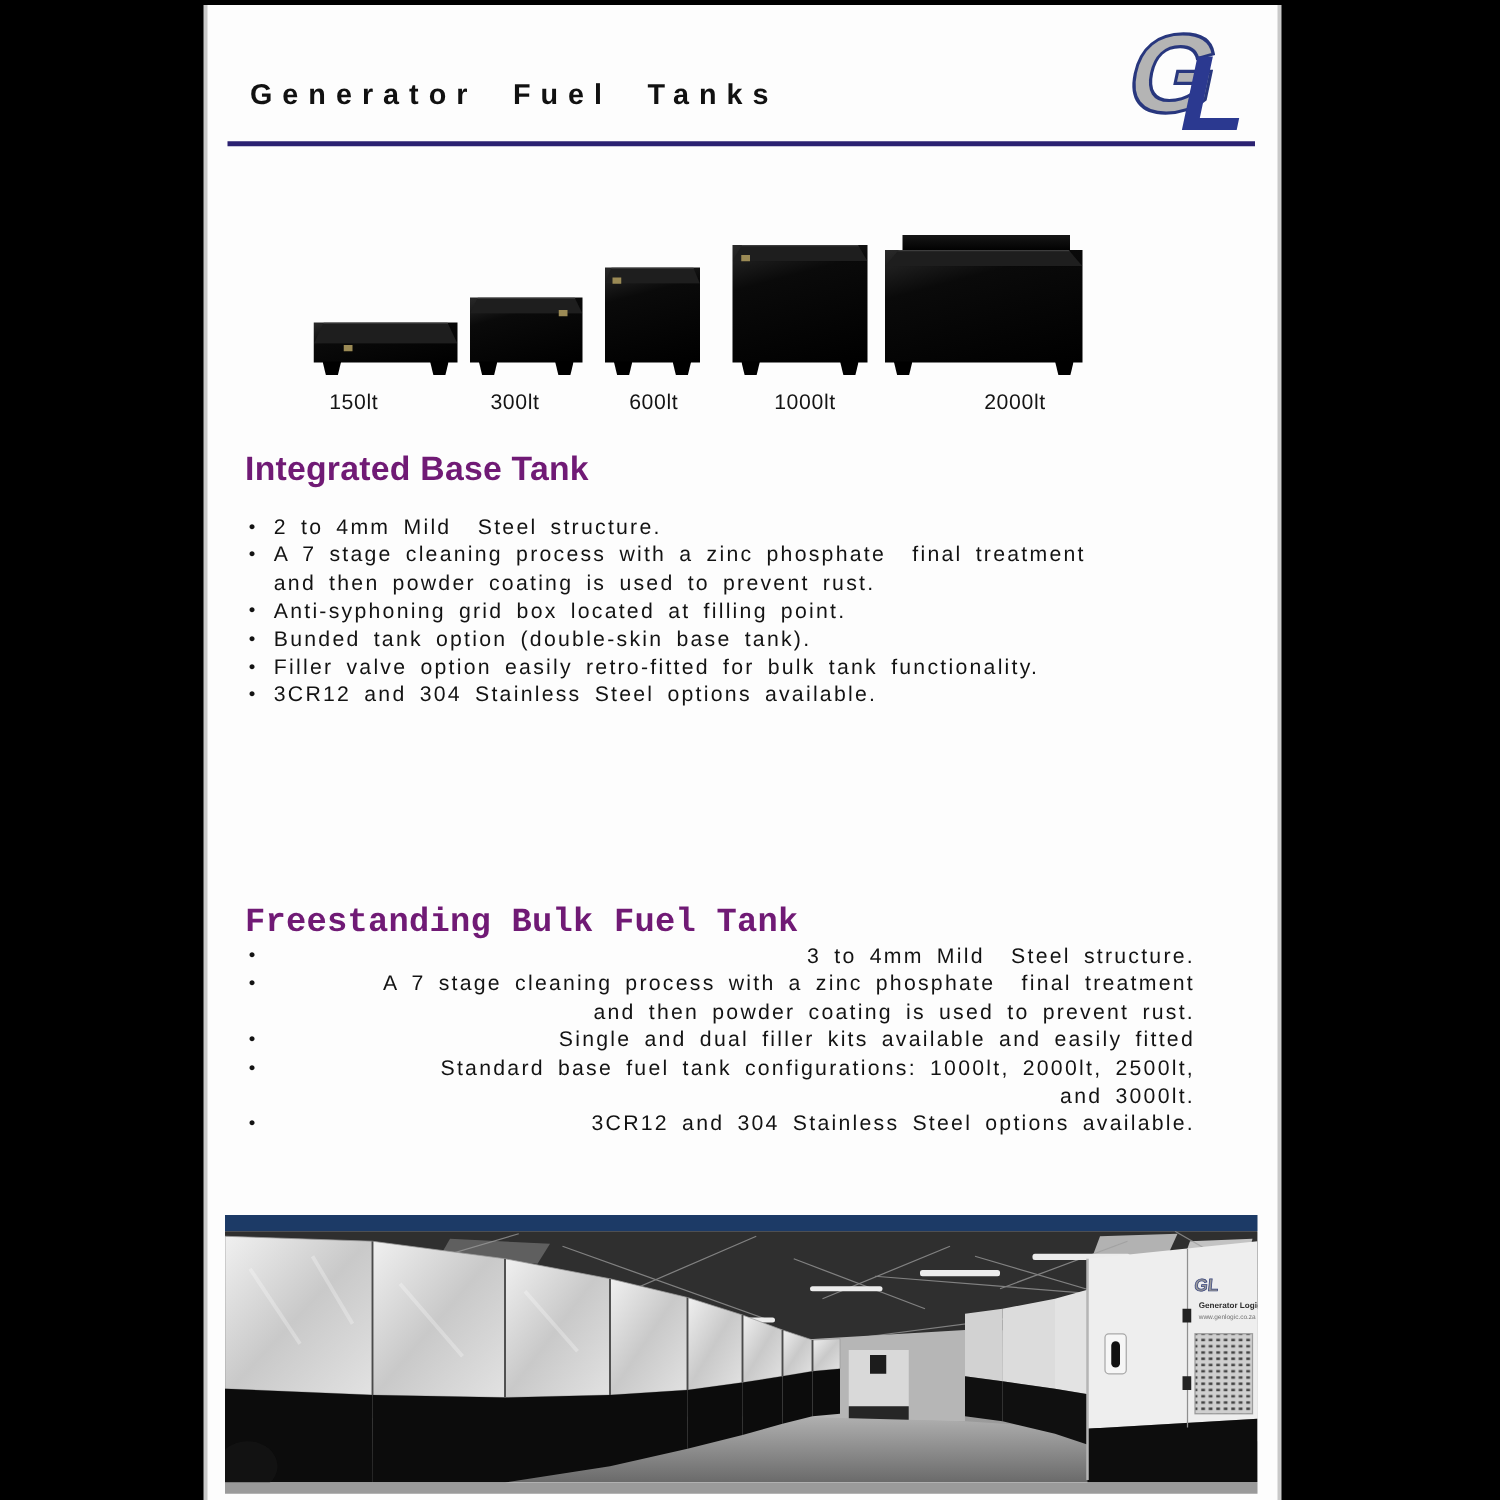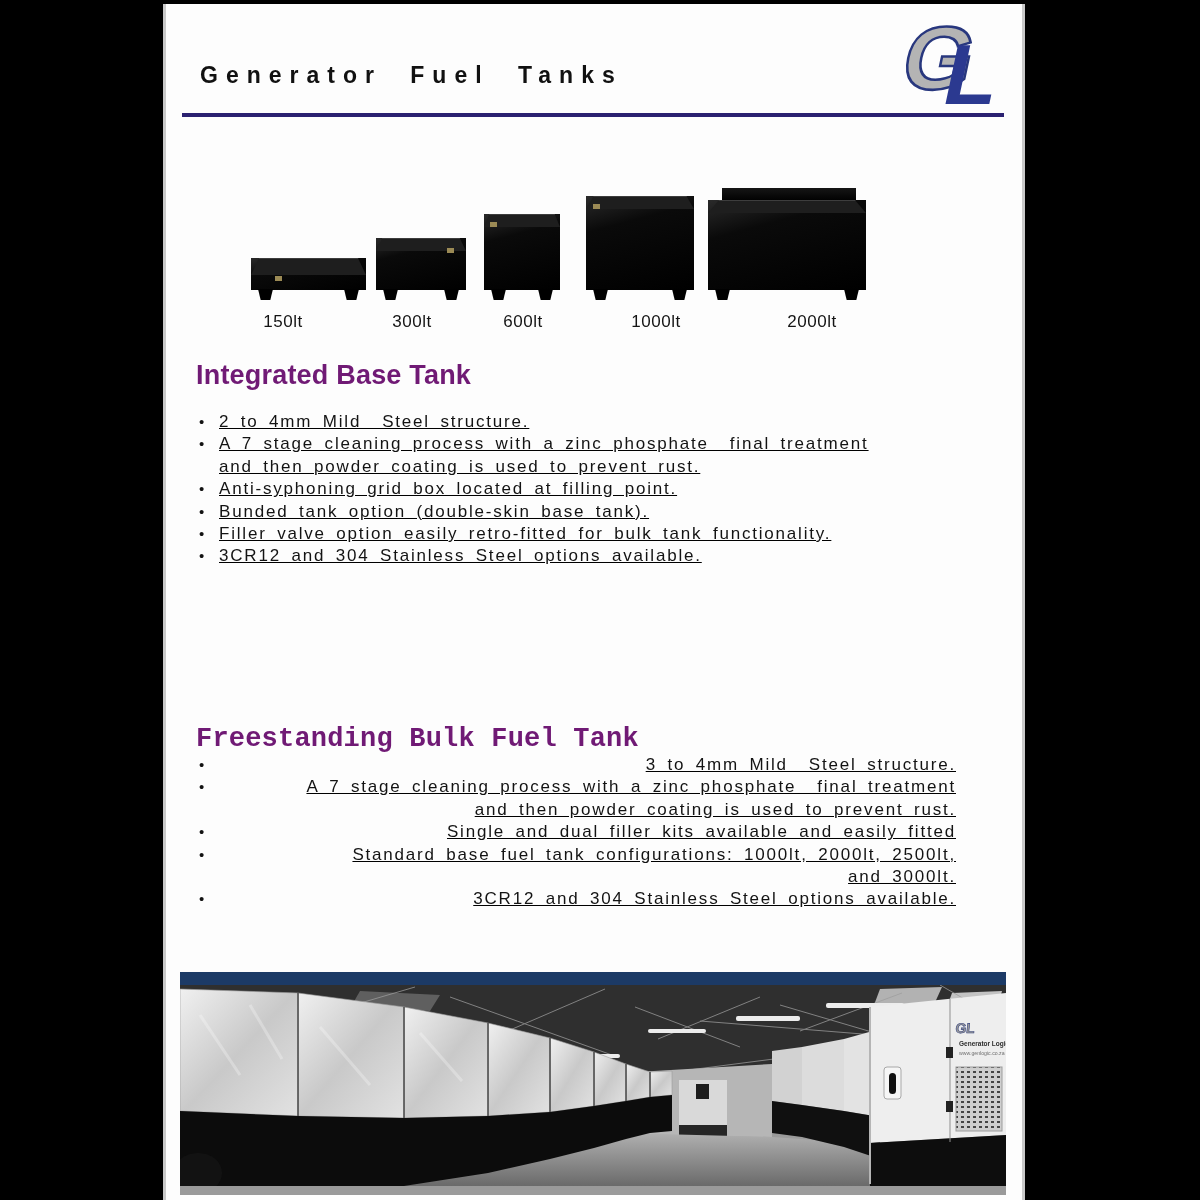--- a/index.html
+++ b/index.html
@@ -59,21 +59,21 @@
     position:absolute; top:308px; transform:translateX(-50%);
     font-size:17px; color:#141414; letter-spacing:0.5px;text-align:center;
   }
 
   
   .sec-h {
     position:absolute; left:30px; font-size:27px; font-weight:bold;
     color:#701a75; letter-spacing:0.2px;
   }
   #h1 { top:356px; } #h2 { top:720px;font-family:Liberation Mono, monospace; }
-  .blist { position:absolute; left:30px; width:760px;text-decoration:underline; }
+  .blist { position:absolute; left:30px; width:760px; }
   #list1 { top:407px; } #list2 { top:750px;text-align:right; }
   .line {
     position:relative; padding-left:23px;
     font-size:17px; line-height:22.4px; color:#131313;
     letter-spacing:1.8px; word-spacing:4px; white-space:pre;
   }
   .line.first::before { content:"\2022"; position:absolute; left:3px; font-size:15px; }
 
   
   .photo-bar   { position:absolute; left:14px; top:968px;  width:826px; height:13px; background:#1c3a66; }
@@ -129,21 +129,21 @@
       <div class="t-lid"></div>
       <div class="t-body"></div>
       <div class="t-top"></div>
       <div class="leg l"></div>
       <div class="leg r"></div>
     </div>
 
     <div class="tank-label" style="left:117px">150lt</div>
     <div class="tank-label" style="left:246px">300lt</div>
     <div class="tank-label" style="left:357px">600lt</div>
-    <div class="tank-label" style="left:490px">1000lt</div>
+    <div class="tank-label" style="left:478px">1000lt</div>
     <div class="tank-label" style="left:646px">2000lt</div>
 
     <div class="sec-h" id="h1">Integrated Base Tank</div>
     <div class="blist" id="list1">
       <div class="bitem">
         <div class="line first">2 to 4mm Mild  Steel structure.</div>
       </div>
       <div class="bitem">
         <div class="line first">A 7 stage cleaning process with a zinc phosphate  final treatment</div>
         <div class="line">and then powder coating is used to prevent rust.</div>

